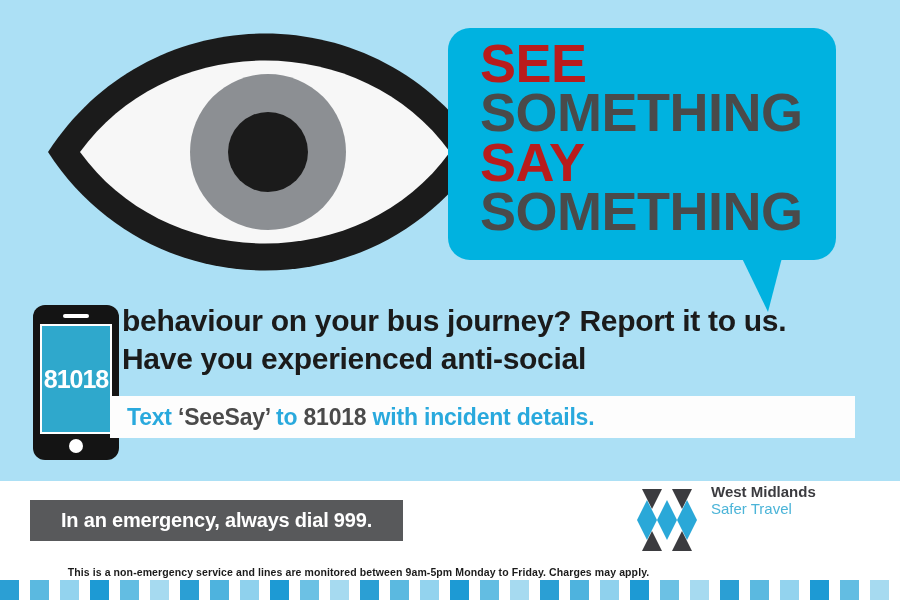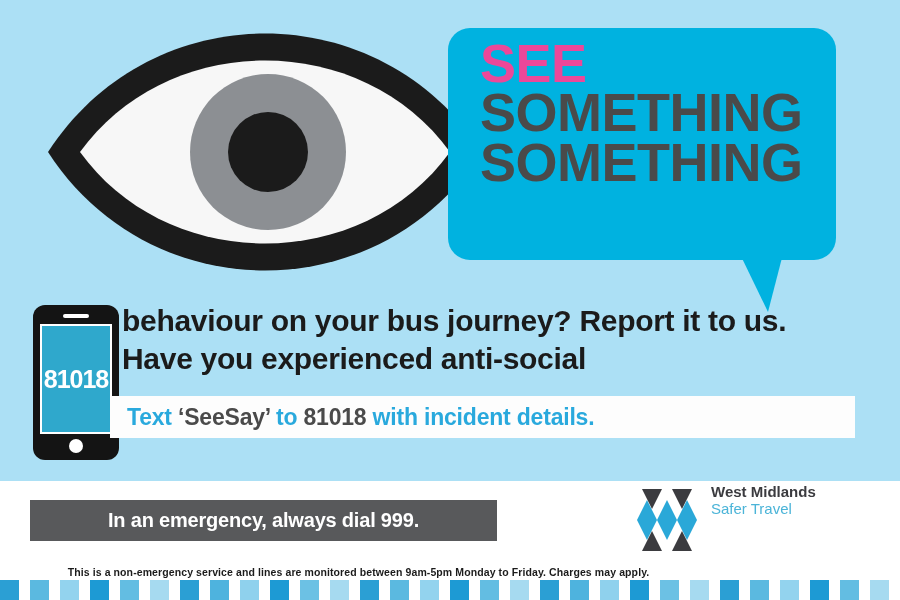--- a/index.html
+++ b/index.html
@@ -51,21 +51,21 @@
     line-height: 0.95;
   }
   .bubble-line {
     display: block;
     font-weight: bold;
     font-size: 54px;
     letter-spacing: -0.5px;
     margin-bottom: -2px;
     white-space: nowrap;
   }
-  .bl-white { color: #ec4899; }
+  .bl-white { color: #b91c1c; }
   .bl-gray  { color: #4a4a4a; }
   
   .phone {
     position: absolute;
     left: 33px; top: 305px;
     width: 86px; height: 155px;
     background: #141414;
     border-radius: 12px;
   }
   .phone-speaker {
@@ -134,21 +134,21 @@
   
   .white-panel {
     position: absolute;
     left: 0; top: 481px;
     width: 900px; height: 119px;
     background: #ffffff;
   }
   .emergency-box {
     position: absolute;
     left: 30px; top: 500px;
-    width: 467px; height: 41px;
+    width: 373px; height: 41px;
     background: #58595b;
     display: flex;
     align-items: center;
     justify-content: center;
   }
   .emergency-box span {
     color: #ffffff;
     font-weight: bold;
     font-size: 20px;
     letter-spacing: -0.2px;
@@ -213,20 +213,21 @@
   <div class="bubble"></div>
   <div class="bubble-tail-shape">
     <svg width="70" height="64" viewBox="0 0 70 64" aria-hidden="true">
       <polygon points="0,0 46,0 30,62" fill="#00b2e0"></polygon>
     </svg>
   </div>
 
   <div class="bubble-lines">
     <span class="bubble-line bl-white">SEE</span>
     <span class="bubble-line bl-gray">SOMETHING</span>
+    <span class="bubble-line bl-white">SAY</span>
     <span class="bubble-line bl-gray">SOMETHING</span>
   </div>
 
   <div class="phone">
     <div class="phone-speaker"></div>
     <div class="phone-screen">
       <span>81018</span>
     </div>
     <div class="phone-home"></div>
   </div>

